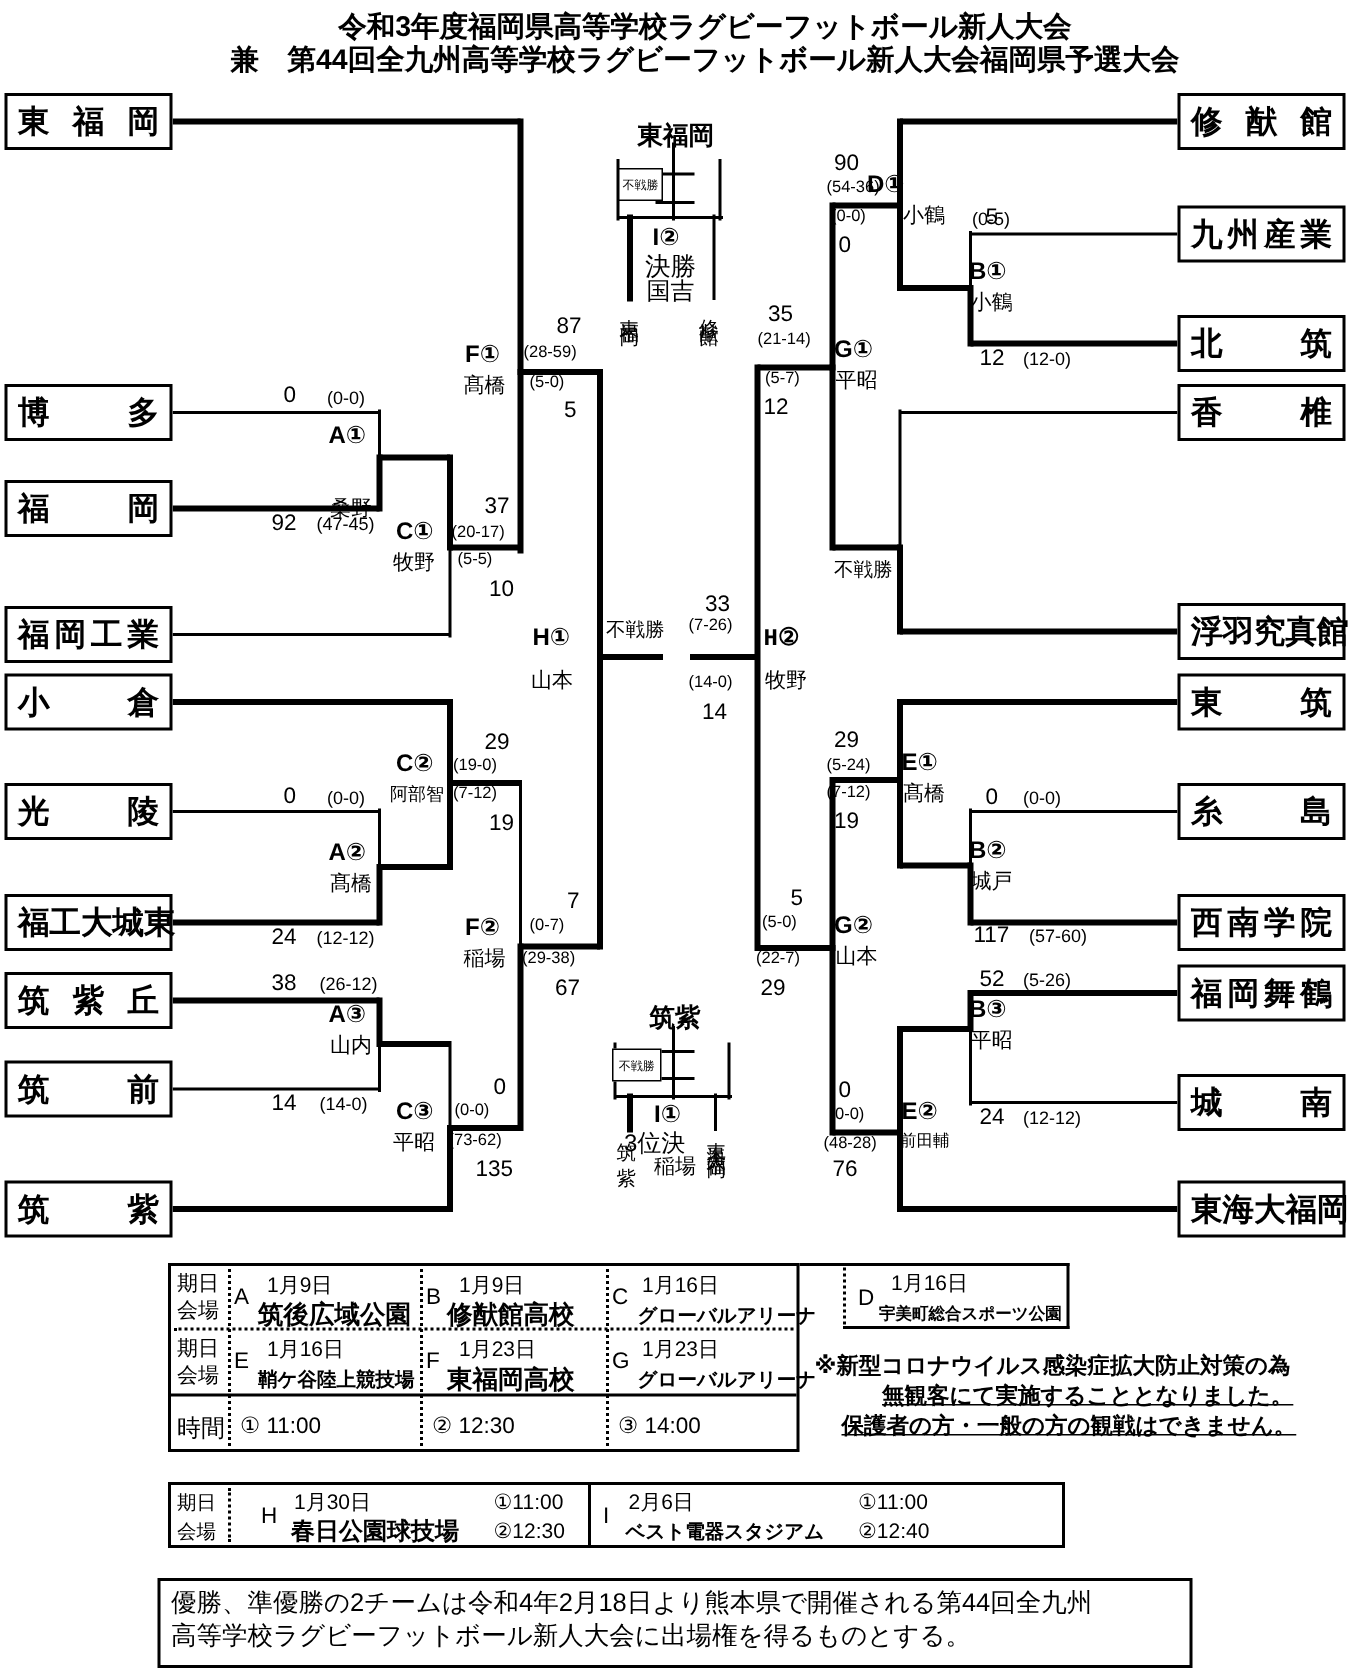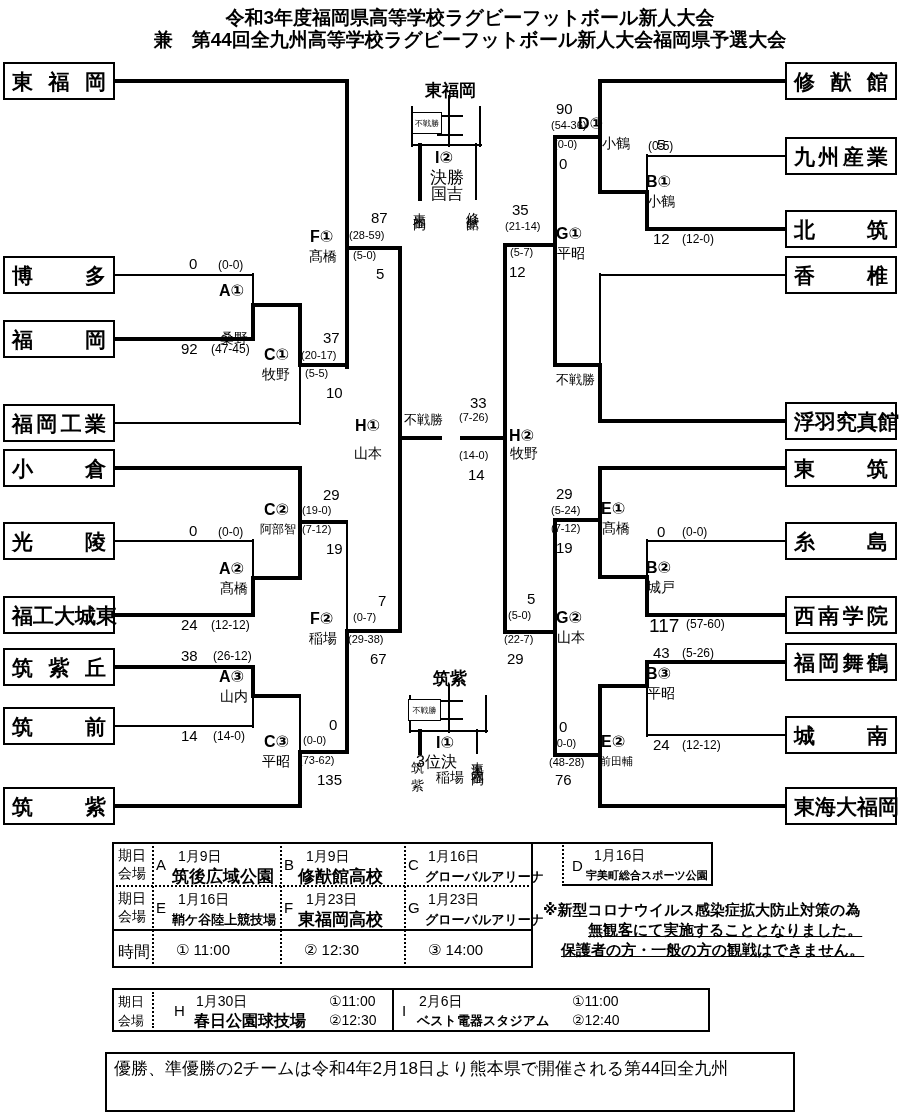--- a/index.html
+++ b/index.html
@@ -28,21 +28,21 @@
   .vdot{position:absolute;top:2px;bottom:2px;width:0;border-left:2px dotted #000;}
   .hdot{position:absolute;left:2px;right:2px;height:0;border-top:2px dotted #000;}
   .hsolid{position:absolute;left:0;right:0;height:2px;background:#000;}
   .vsolid{position:absolute;top:0;bottom:0;width:2px;background:#000;}
   .chd{position:absolute;font-size:14px;white-space:nowrap;}
   .cl{position:absolute;font-size:15px;white-space:nowrap;}
   .cd{position:absolute;font-size:14px;white-space:nowrap;}
   .cv{position:absolute;font-size:17px;font-weight:bold;white-space:nowrap;}
   .cvm{position:absolute;font-size:13px;font-weight:bold;white-space:nowrap;}
   .cvs{position:absolute;font-size:11px;font-weight:bold;white-space:nowrap;}
-  .ct{position:absolute;font-size:15px;white-space:nowrap;margin-left:16px;}
+  .ct{position:absolute;font-size:15px;white-space:nowrap;}
   .t2{position:absolute;left:112px;top:988px;width:598px;height:44px;border:2px solid #000;
         box-sizing:border-box;background:#fff;}
   .notice-l{position:absolute;font-size:15px;font-weight:bold;white-space:nowrap;}
   .uline{text-decoration:underline;}
   .footer-box{position:absolute;left:105px;top:1052px;width:690px;height:60px;
         border:2px solid #000;box-sizing:border-box;padding:4px 7px;font-size:17px;
         line-height:1.28;background:#fff;}
 </style>
 </head>
 <body>
@@ -295,21 +295,21 @@
       <div class="blabel" style="left: 353px; top: 612px; font-size: 11px;">(0-7)</div>
       <div class="blabel bold" style="left: 310px; top: 611px; font-size: 16px;">F②</div>
       <div class="blabel" style="left: 309px; top: 631px; font-size: 14px;">稲場</div>
       <div class="blabel" style="left: 348px; top: 634px; font-size: 11px;">(29-38)</div>
       <div class="blabel" style="left: 370px; top: 651px; font-size: 15px;">67</div>
       <div class="blabel" style="left: 404px; top: 413px; font-size: 13px;">不戦勝</div>
       <div class="blabel bold" style="left: 355px; top: 418px; font-size: 16px;">H①</div>
       <div class="blabel" style="left: 354px; top: 446px; font-size: 14px;">山本</div>
       <div class="blabel" style="left: 470px; top: 395px; font-size: 15px;">33</div>
       <div class="blabel" style="left: 459px; top: 412px; font-size: 11px;">(7-26)</div>
-      <div class="blabel bold" style="left: 509px; top: 428px; font-size: 16px;">H②</div>
+      <div class="blabel bold" style="left: 509px; top: 418px; font-size: 16px; font-family: Liberation Mono, monospace;">H②</div>
       <div class="blabel" style="left: 510px; top: 446px; font-size: 14px;">牧野</div>
       <div class="blabel" style="left: 459px; top: 450px; font-size: 11px;">(14-0)</div>
       <div class="blabel" style="left: 468px; top: 467px; font-size: 15px;">14</div>
       <div class="blabel" style="left: 512px; top: 202px; font-size: 15px;">35</div>
       <div class="blabel" style="left: 505px; top: 221px; font-size: 11px;">(21-14)</div>
       <div class="blabel bold" style="left: 556px; top: 226px; font-size: 16px;">G①</div>
       <div class="blabel" style="left: 557px; top: 246px; font-size: 14px;">平昭</div>
       <div class="blabel" style="left: 510px; top: 247px; font-size: 11px;">(5-7)</div>
       <div class="blabel" style="left: 509px; top: 264px; font-size: 15px;">12</div>
       <div class="blabel" style="left: 556px; top: 373px; font-size: 13px;">不戦勝</div>
@@ -334,23 +334,23 @@
       <div class="blabel" style="left: 556px; top: 486px; font-size: 15px;">29</div>
       <div class="blabel" style="left: 551px; top: 505px; font-size: 11px;">(5-24)</div>
       <div class="blabel bold" style="left: 601px; top: 501px; font-size: 16px;">E①</div>
       <div class="blabel" style="left: 602px; top: 521px; font-size: 14px;">髙橋</div>
       <div class="blabel" style="left: 551px; top: 523px; font-size: 11px;">(7-12)</div>
       <div class="blabel" style="left: 556px; top: 540px; font-size: 15px;">19</div>
       <div class="blabel" style="left: 657px; top: 524px; font-size: 15px;">0</div>
       <div class="blabel" style="left: 682px; top: 526px; font-size: 12px;">(0-0)</div>
       <div class="blabel bold" style="left: 646px; top: 560px; font-size: 16px;">B②</div>
       <div class="blabel" style="left: 647px; top: 580px; font-size: 14px;">城戸</div>
-      <div class="blabel" style="left: 649px; top: 616px; font-size: 19px;">117</div>
+      <div class="blabel" style="left: 649px; top: 616px; font-size: 15px;">117</div>
       <div class="blabel" style="left: 686px; top: 618px; font-size: 12px;">(57-60)</div>
-      <div class="blabel" style="left: 653px; top: 645px; font-size: 15px;">43</div>
+      <div class="blabel" style="left: 653px; top: 645px; font-size: 15px;">52</div>
       <div class="blabel" style="left: 682px; top: 647px; font-size: 12px;">(5-26)</div>
       <div class="blabel bold" style="left: 646px; top: 666px; font-size: 16px;">B③</div>
       <div class="blabel" style="left: 647px; top: 686px; font-size: 14px;">平昭</div>
       <div class="blabel" style="left: 653px; top: 737px; font-size: 15px;">24</div>
       <div class="blabel" style="left: 682px; top: 739px; font-size: 12px;">(12-12)</div>
       <div class="blabel" style="left: 559px; top: 719px; font-size: 15px;">0</div>
       <div class="blabel" style="left: 553px; top: 738px; font-size: 11px;">(0-0)</div>
       <div class="blabel bold" style="left: 601px; top: 734px; font-size: 16px;">E②</div>
       <div class="blabel" style="left: 600px; top: 756px; font-size: 11px;">前田輔</div>
       <div class="blabel" style="left: 549px; top: 757px; font-size: 11px;">(48-28)</div>
@@ -431,15 +431,16 @@
     <div class="cd" style="left:215px;top:22px">②12:30</div>
     <div class="cl" style="left:288px;top:12px">I</div>
     <div class="cd" style="left:305px;top:3px">2月6日</div>
     <div class="cvm" style="left:303px;top:22px">ベスト電器スタジアム</div>
     <div class="cd" style="left:458px;top:3px">①11:00</div>
     <div class="cd" style="left:458px;top:22px">②12:40</div>
   </div>
 
   <div class="footer-box">
     <div>優勝、準優勝の2チームは令和4年2月18日より熊本県で開催される第44回全九州</div>
+    <div>高等学校ラグビーフットボール新人大会に出場権を得るものとする。</div>
   </div>
 
 </div>
 
 </body></html>

